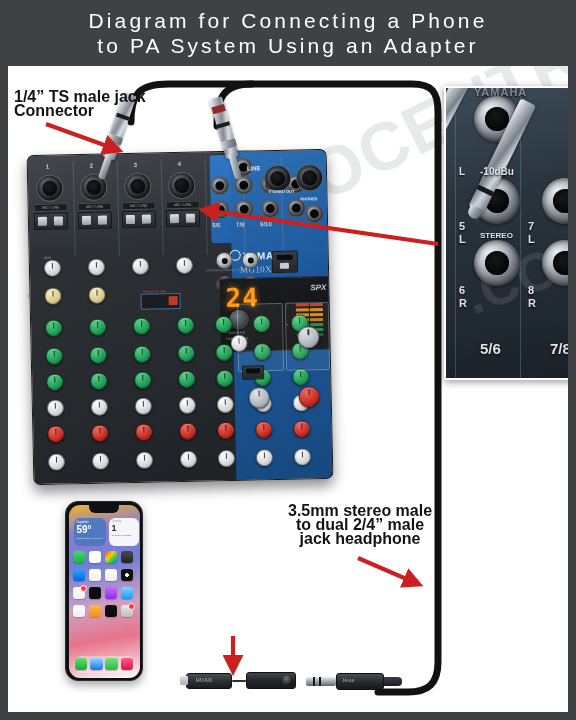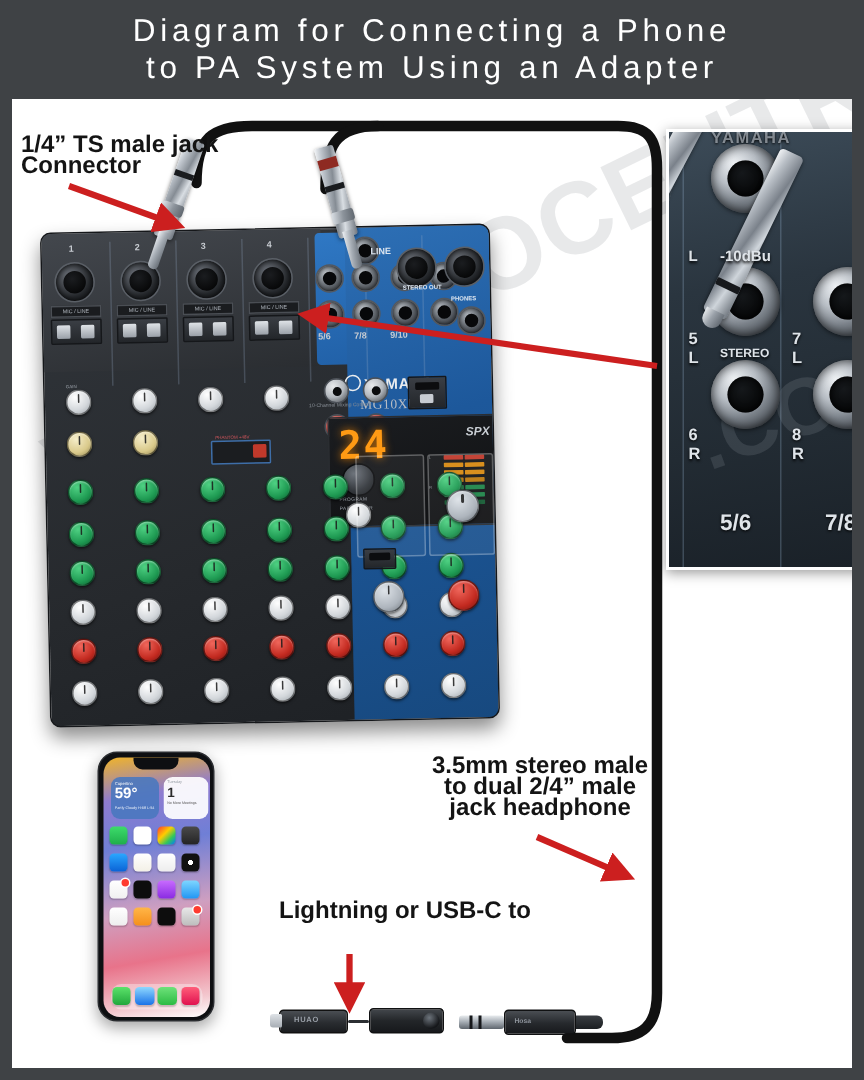--- a/index.html
+++ b/index.html
@@ -712,17 +712,16 @@
       <div style="">Connector</div>
     </div>
 
     <div class="lbl center" style="left:280px;top:438px">
       <div>3.5mm stereo male</div>
       <div>to dual 2/4” male</div>
       <div>jack headphone</div>
     </div>
 
     <div class="lbl center" style="left:178px;top:535px">
-      <div>Lightning or USB-C to</div>
     </div>
 
   </div>
 </div>
 
 </body></html>

